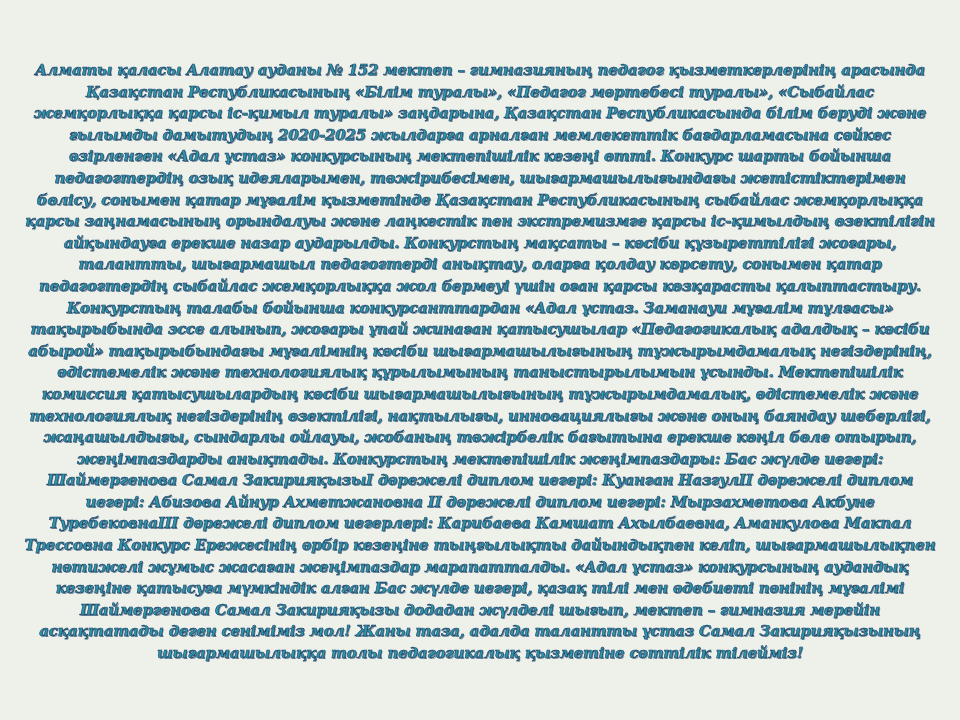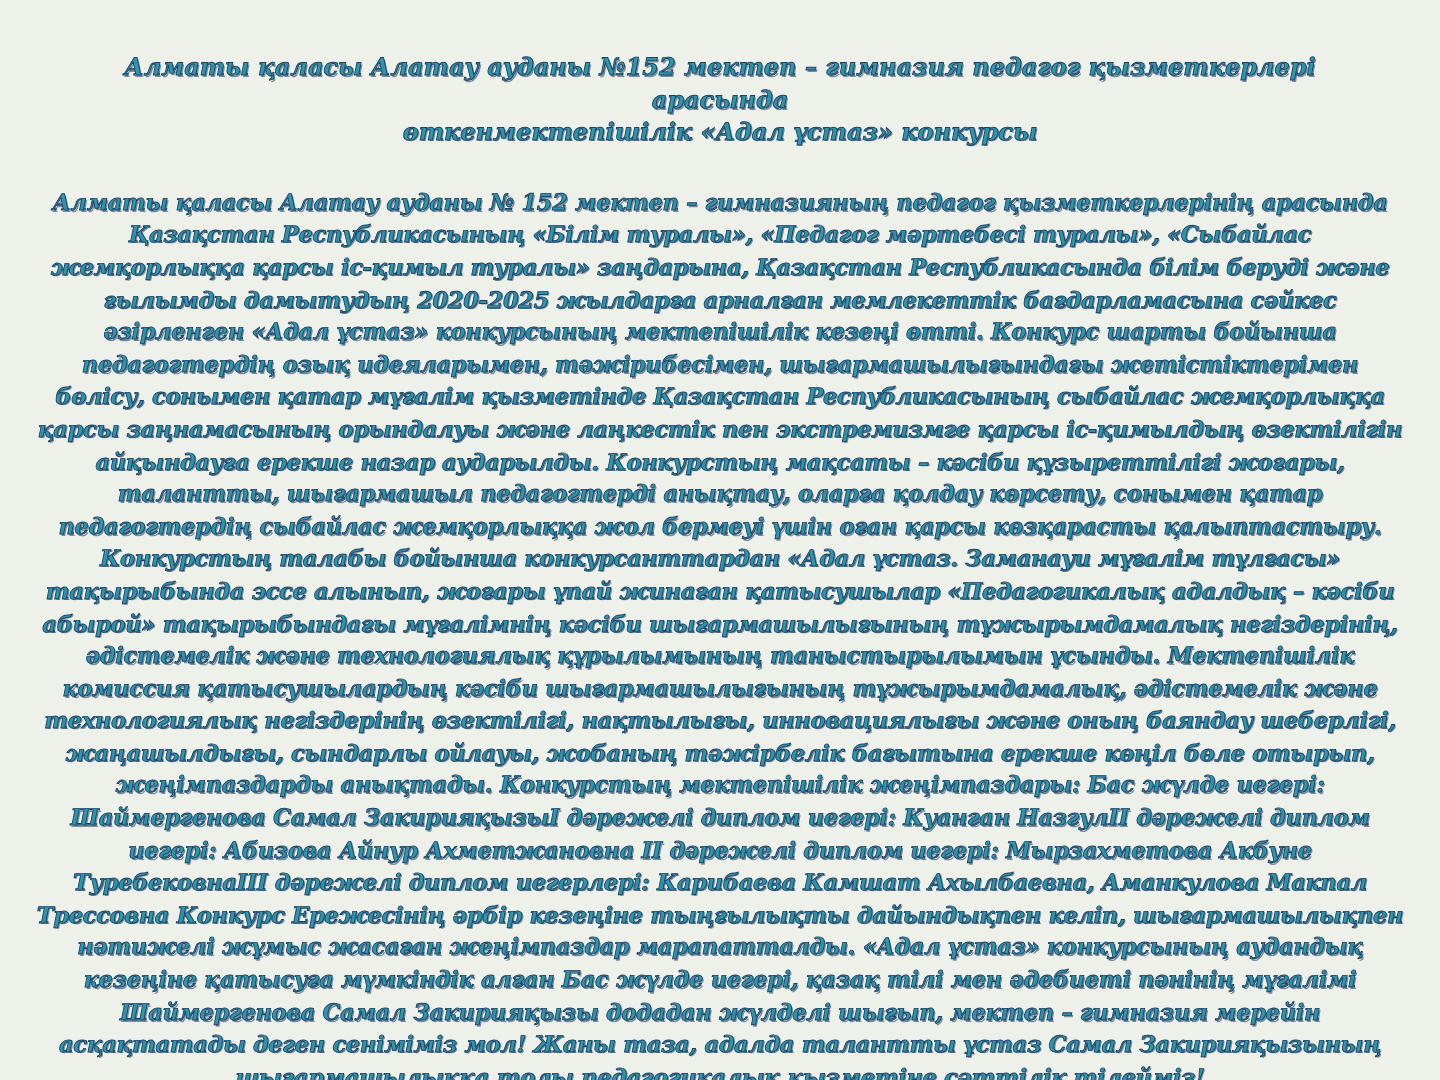--- a/index.html
+++ b/index.html
@@ -39,18 +39,14 @@
     font-size: 15px;
     line-height: 21.6px;
     max-width: 912px;
     letter-spacing: -0.2px;
   }
 </style>
 </head>
 <body>
 
 <div class="page">
-  <h1 class="doc-title doc-text">
-    <span class="title-line">Алматы қаласы Алатау ауданы №152 мектеп – гимназия педагог қызметкерлері арасында</span>
-    <span class="title-line">өткенмектепішілік «Адал ұстаз»  конкурсы</span>
-  </h1>
   <p class="doc-body doc-text">Алматы қаласы Алатау ауданы № 152 мектеп – гимназияның педагог қызметкерлерінің арасында Қазақстан Республикасының «Білім туралы», «Педагог мәртебесі туралы», «Сыбайлас жемқорлыққа қарсы іс-қимыл туралы» заңдарына, Қазақстан Республикасында білім беруді және ғылымды дамытудың 2020-2025 жылдарға арналған мемлекеттік бағдарламасына сәйкес әзірленген «Адал ұстаз» конкурсының мектепішілік кезеңі өтті.    Конкурс шарты бойынша педагогтердің озық идеяларымен, тәжірибесімен, шығармашылығындағы жетістіктерімен бөлісу, сонымен қатар мұғалім қызметінде Қазақстан Республикасының сыбайлас жемқорлыққа қарсы заңнамасының орындалуы және лаңкестік пен экстремизмге қарсы іс-қимылдың өзектілігін айқындауға ерекше назар аударылды. Конкурстың мақсаты – кәсіби құзыреттілігі жоғары, талантты, шығармашыл педагогтерді анықтау, оларға қолдау көрсету, сонымен қатар педагогтердің сыбайлас жемқорлыққа жол бермеуі үшін оған қарсы көзқарасты қалыптастыру.    Конкурстың талабы бойынша конкурсанттардан «Адал ұстаз. Заманауи мұғалім тұлғасы» тақырыбында эссе алынып, жоғары ұпай жинаған қатысушылар «Педагогикалық адалдық – кәсіби абырой» тақырыбындағы мұғалімнің кәсіби шығармашылығының тұжырымдамалық негіздерінің, әдістемелік және технологиялық құрылымының таныстырылымын ұсынды. Мектепішілік комиссия қатысушылардың кәсіби шығармашылығының тұжырымдамалық, әдістемелік және технологиялық негіздерінің өзектілігі, нақтылығы, инновациялығы және оның баяндау шеберлігі, жаңашылдығы, сындарлы ойлауы, жобаның тәжірбелік бағытына ерекше көңіл бөле отырып, жеңімпаздарды анықтады. Конкурстың мектепішілік жеңімпаздары: Бас жүлде иегері:  Шаймергенова Самал ЗакирияқызыI дәрежелі диплом иегері: Куанган НазгулII дәрежелі диплом иегері:  Абизова Айнур Ахметжановна II дәрежелі диплом иегері:  Мырзахметова Акбуне ТуребековнаIII дәрежелі диплом иегерлері:  Карибаева Камшат Ахылбаевна, Аманкулова Макпал Трессовна     Конкурс Ережесінің әрбір кезеңіне тыңғылықты дайындықпен келіп, шығармашылықпен нәтижелі жұмыс жасаған жеңімпаздар марапатталды. «Адал ұстаз» конкурсының аудандық кезеңіне қатысуға мүмкіндік алған Бас жүлде иегері, қазақ тілі мен әдебиеті пәнінің мұғалімі Шаймергенова Самал Закирияқызы додадан жүлделі шығып, мектеп – гимназия  мерейін асқақтатады деген   сеніміміз мол! Жаны таза, адалда талантты ұстаз Самал Закирияқызының шығармашылыққа толы педагогикалық қызметіне сәттілік тілейміз!</p>
 </div>
 
 </body></html>

